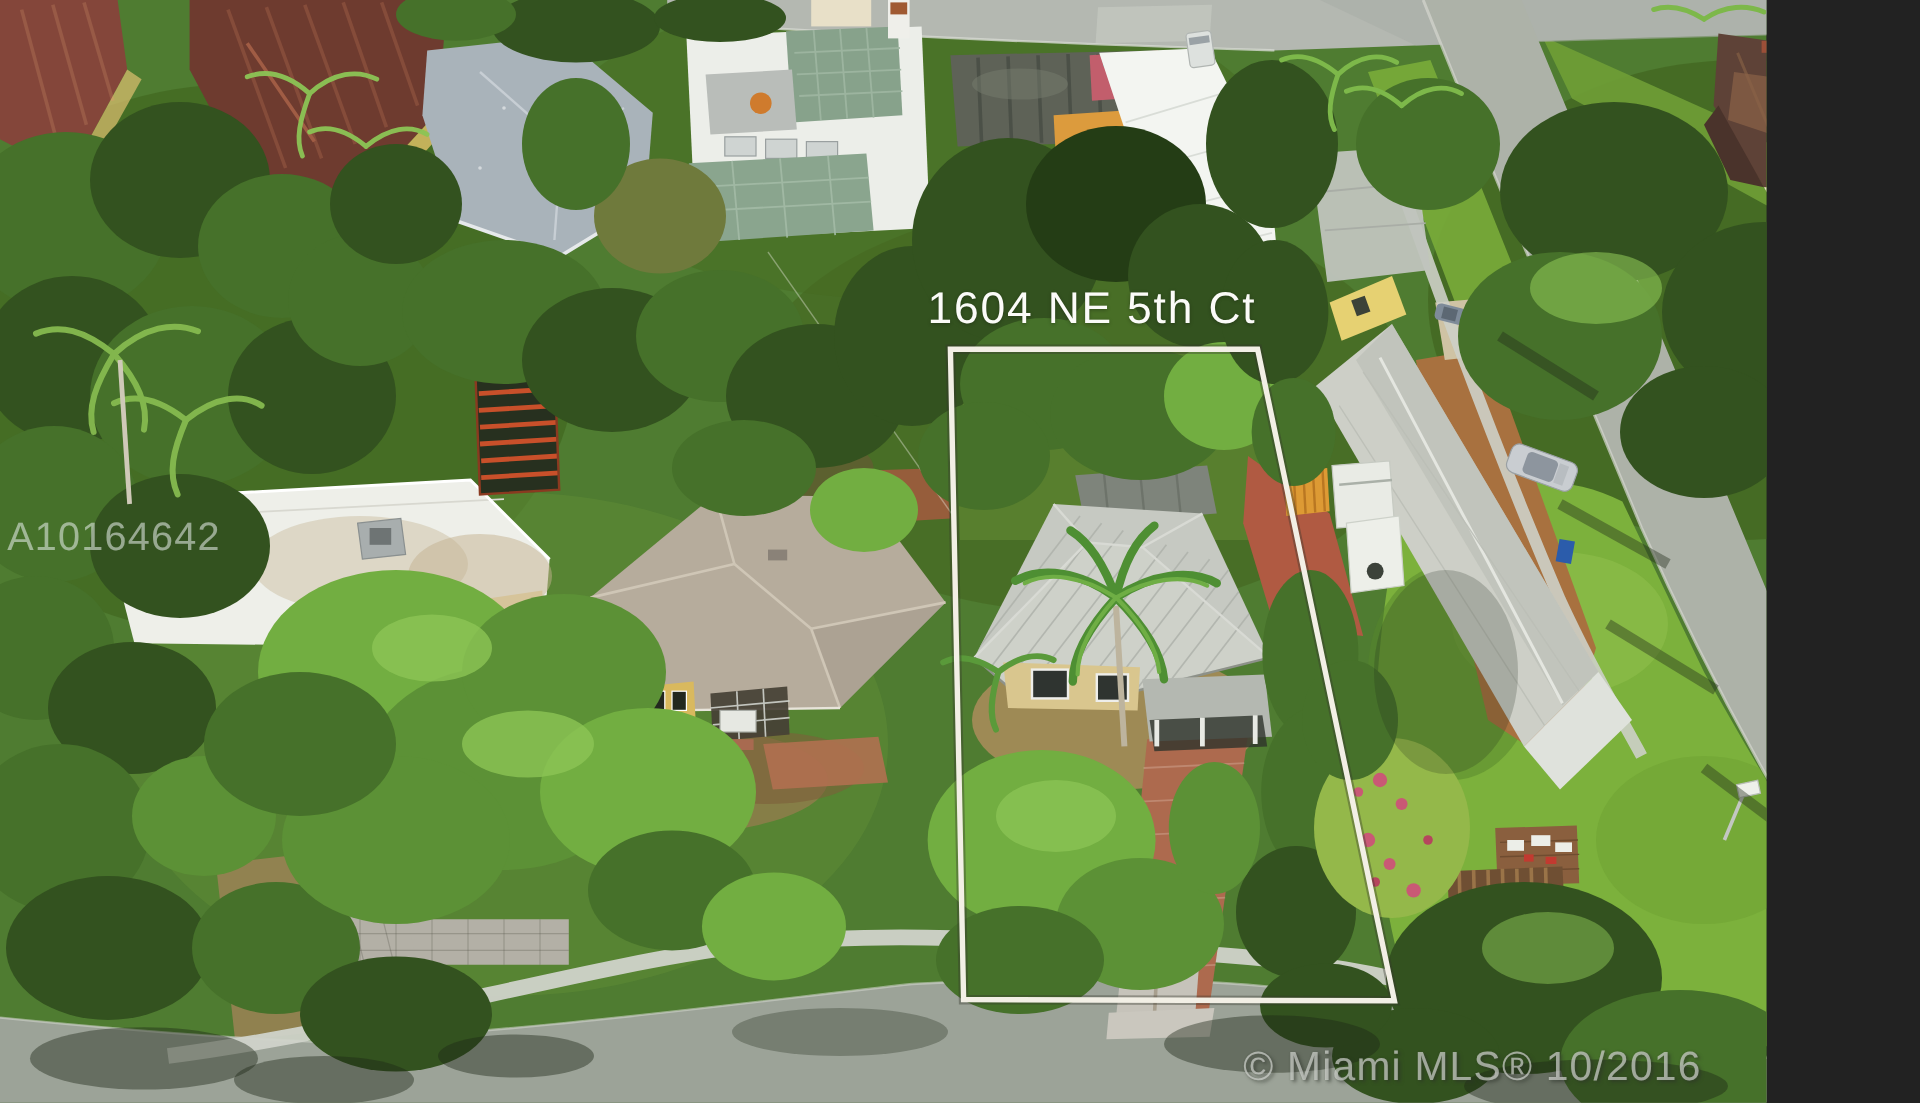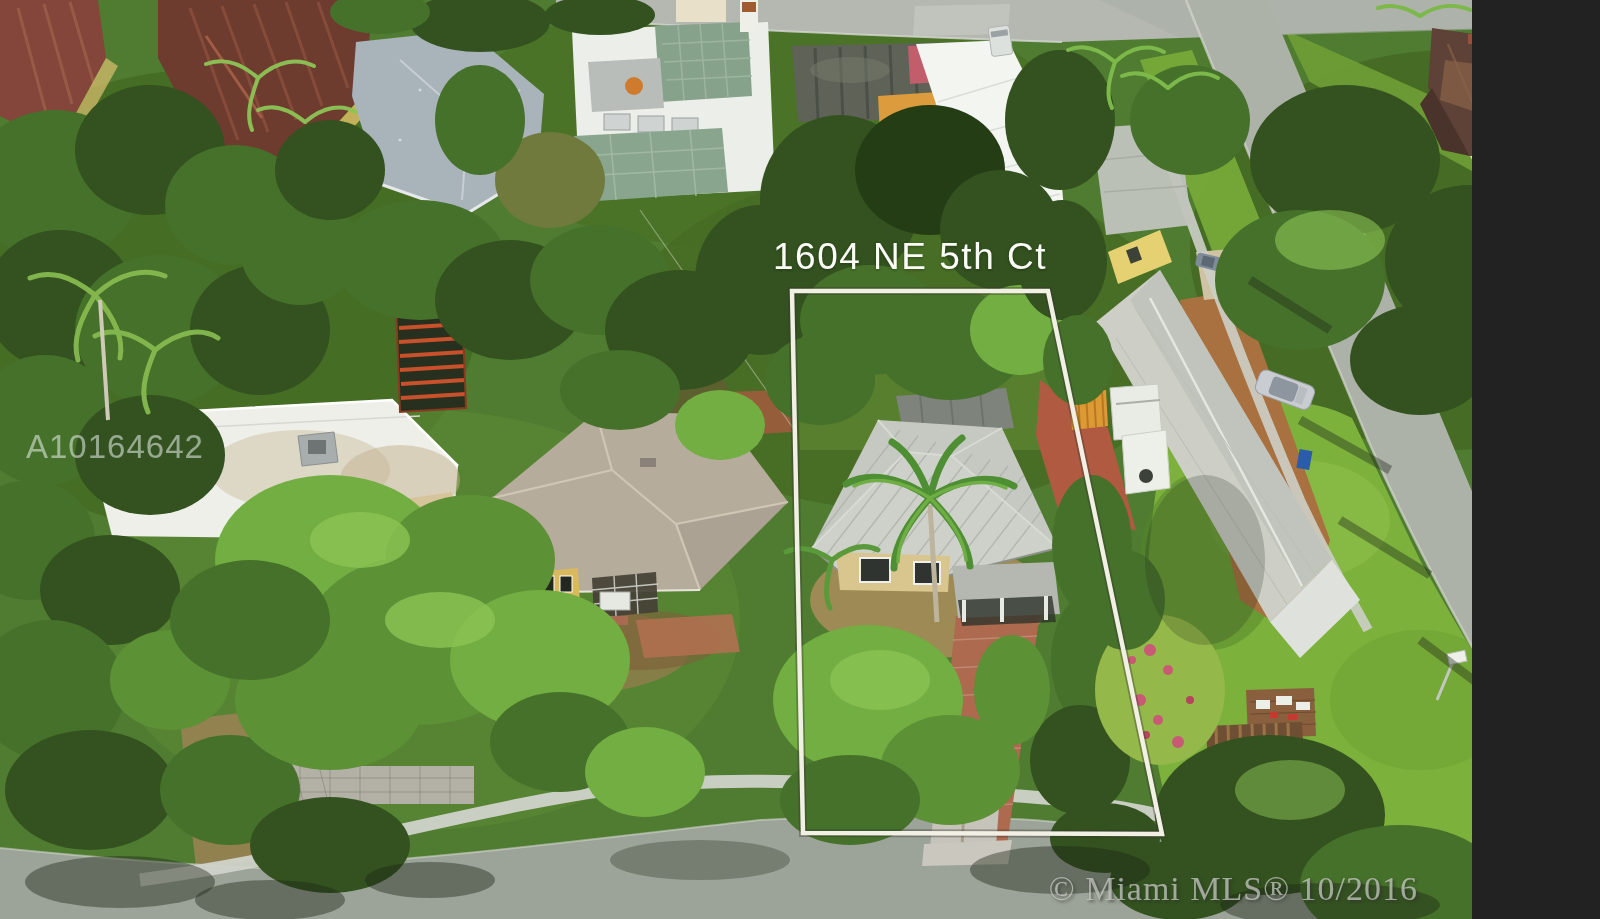--- a/index.html
+++ b/index.html
@@ -9,23 +9,23 @@
 
   
   .t0{fill:#243d15}.t1{fill:#33521f}.t2{fill:#46712a}.t3{fill:#5c9136}
   .t4{fill:#72ae41}.t5{fill:#94b84a}.hl{fill:#8cc455}
 
   .overlay-text{position:absolute;white-space:nowrap;}
   .address-label{left:745px;top:236px;width:330px;text-align:center;
      font-size:37px;font-weight:300;letter-spacing:1.5px;color:#fbfbf8;
      text-shadow:0 1px 3px rgba(20,25,15,.4);}
   .watermark{left:6px;top:428px;font-size:33px;letter-spacing:1px;
-     color:rgba(235,240,238,.55);margin-left:20px;}
+     color:rgba(235,240,238,.55);}
   .mls-stamp{right:54px;top:870px;font-size:34px;letter-spacing:1px;
-     font-family:Liberation Serif, serif;color:rgba(246,248,244,.55);
+     font-family:Liberation Sans, sans-serif;color:rgba(246,248,244,.55);
      text-shadow:2px 2px 3px rgba(45,50,42,.6),0 0 1px rgba(80,85,75,.5);}
 </style>
 </head>
 <body>
 
 <div class="stage">
 <svg width="1600" height="919" viewBox="0 0 1600 919">
 
   <g>
     <rect x="0" y="0" width="1600" height="919" fill="#4f7c31"></rect>

